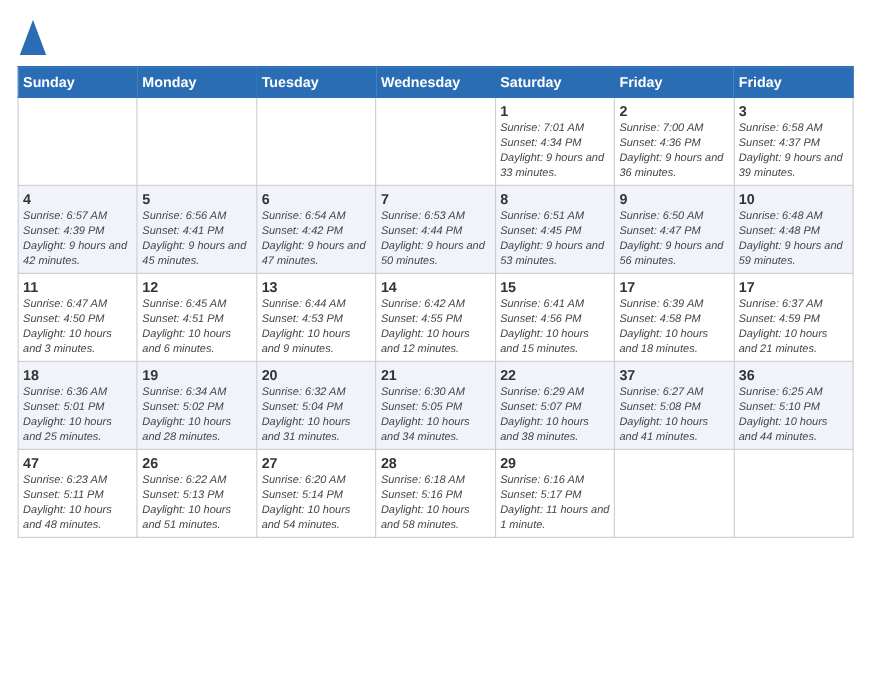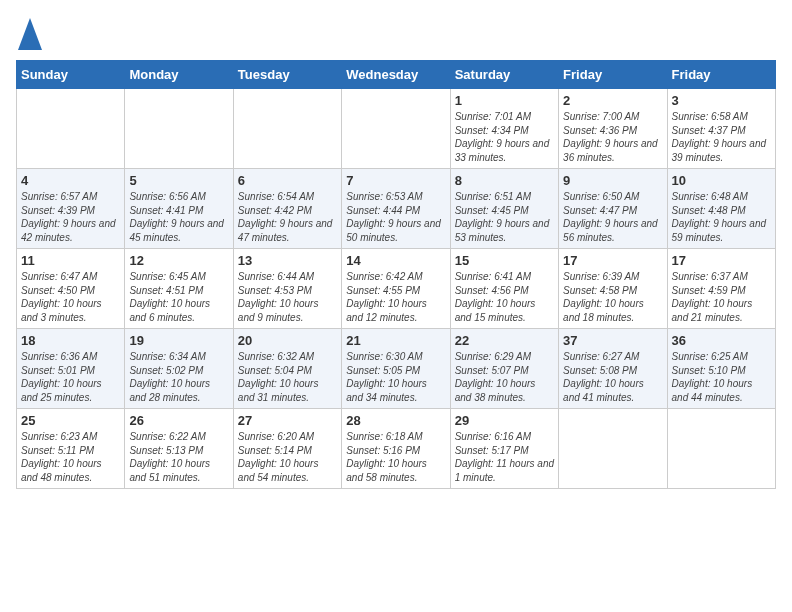--- a/index.html
+++ b/index.html
@@ -231,21 +231,21 @@
           <span class="day-num">37</span>
           <div class="day-info">Sunrise: 6:27 AM<br>Sunset: 5:08 PM<br>Daylight: 10 hours and 41 minutes.</div>
         </td>
         <td>
           <span class="day-num">36</span>
           <div class="day-info">Sunrise: 6:25 AM<br>Sunset: 5:10 PM<br>Daylight: 10 hours and 44 minutes.</div>
         </td>
       </tr>
       <tr class="row-normal">
         <td>
-          <span class="day-num">25</span>
+          <span class="day-num">47</span>
           <div class="day-info">Sunrise: 6:23 AM<br>Sunset: 5:11 PM<br>Daylight: 10 hours and 48 minutes.</div>
         </td>
         <td>
           <span class="day-num">26</span>
           <div class="day-info">Sunrise: 6:22 AM<br>Sunset: 5:13 PM<br>Daylight: 10 hours and 51 minutes.</div>
         </td>
         <td>
           <span class="day-num">27</span>
           <div class="day-info">Sunrise: 6:20 AM<br>Sunset: 5:14 PM<br>Daylight: 10 hours and 54 minutes.</div>
         </td>

